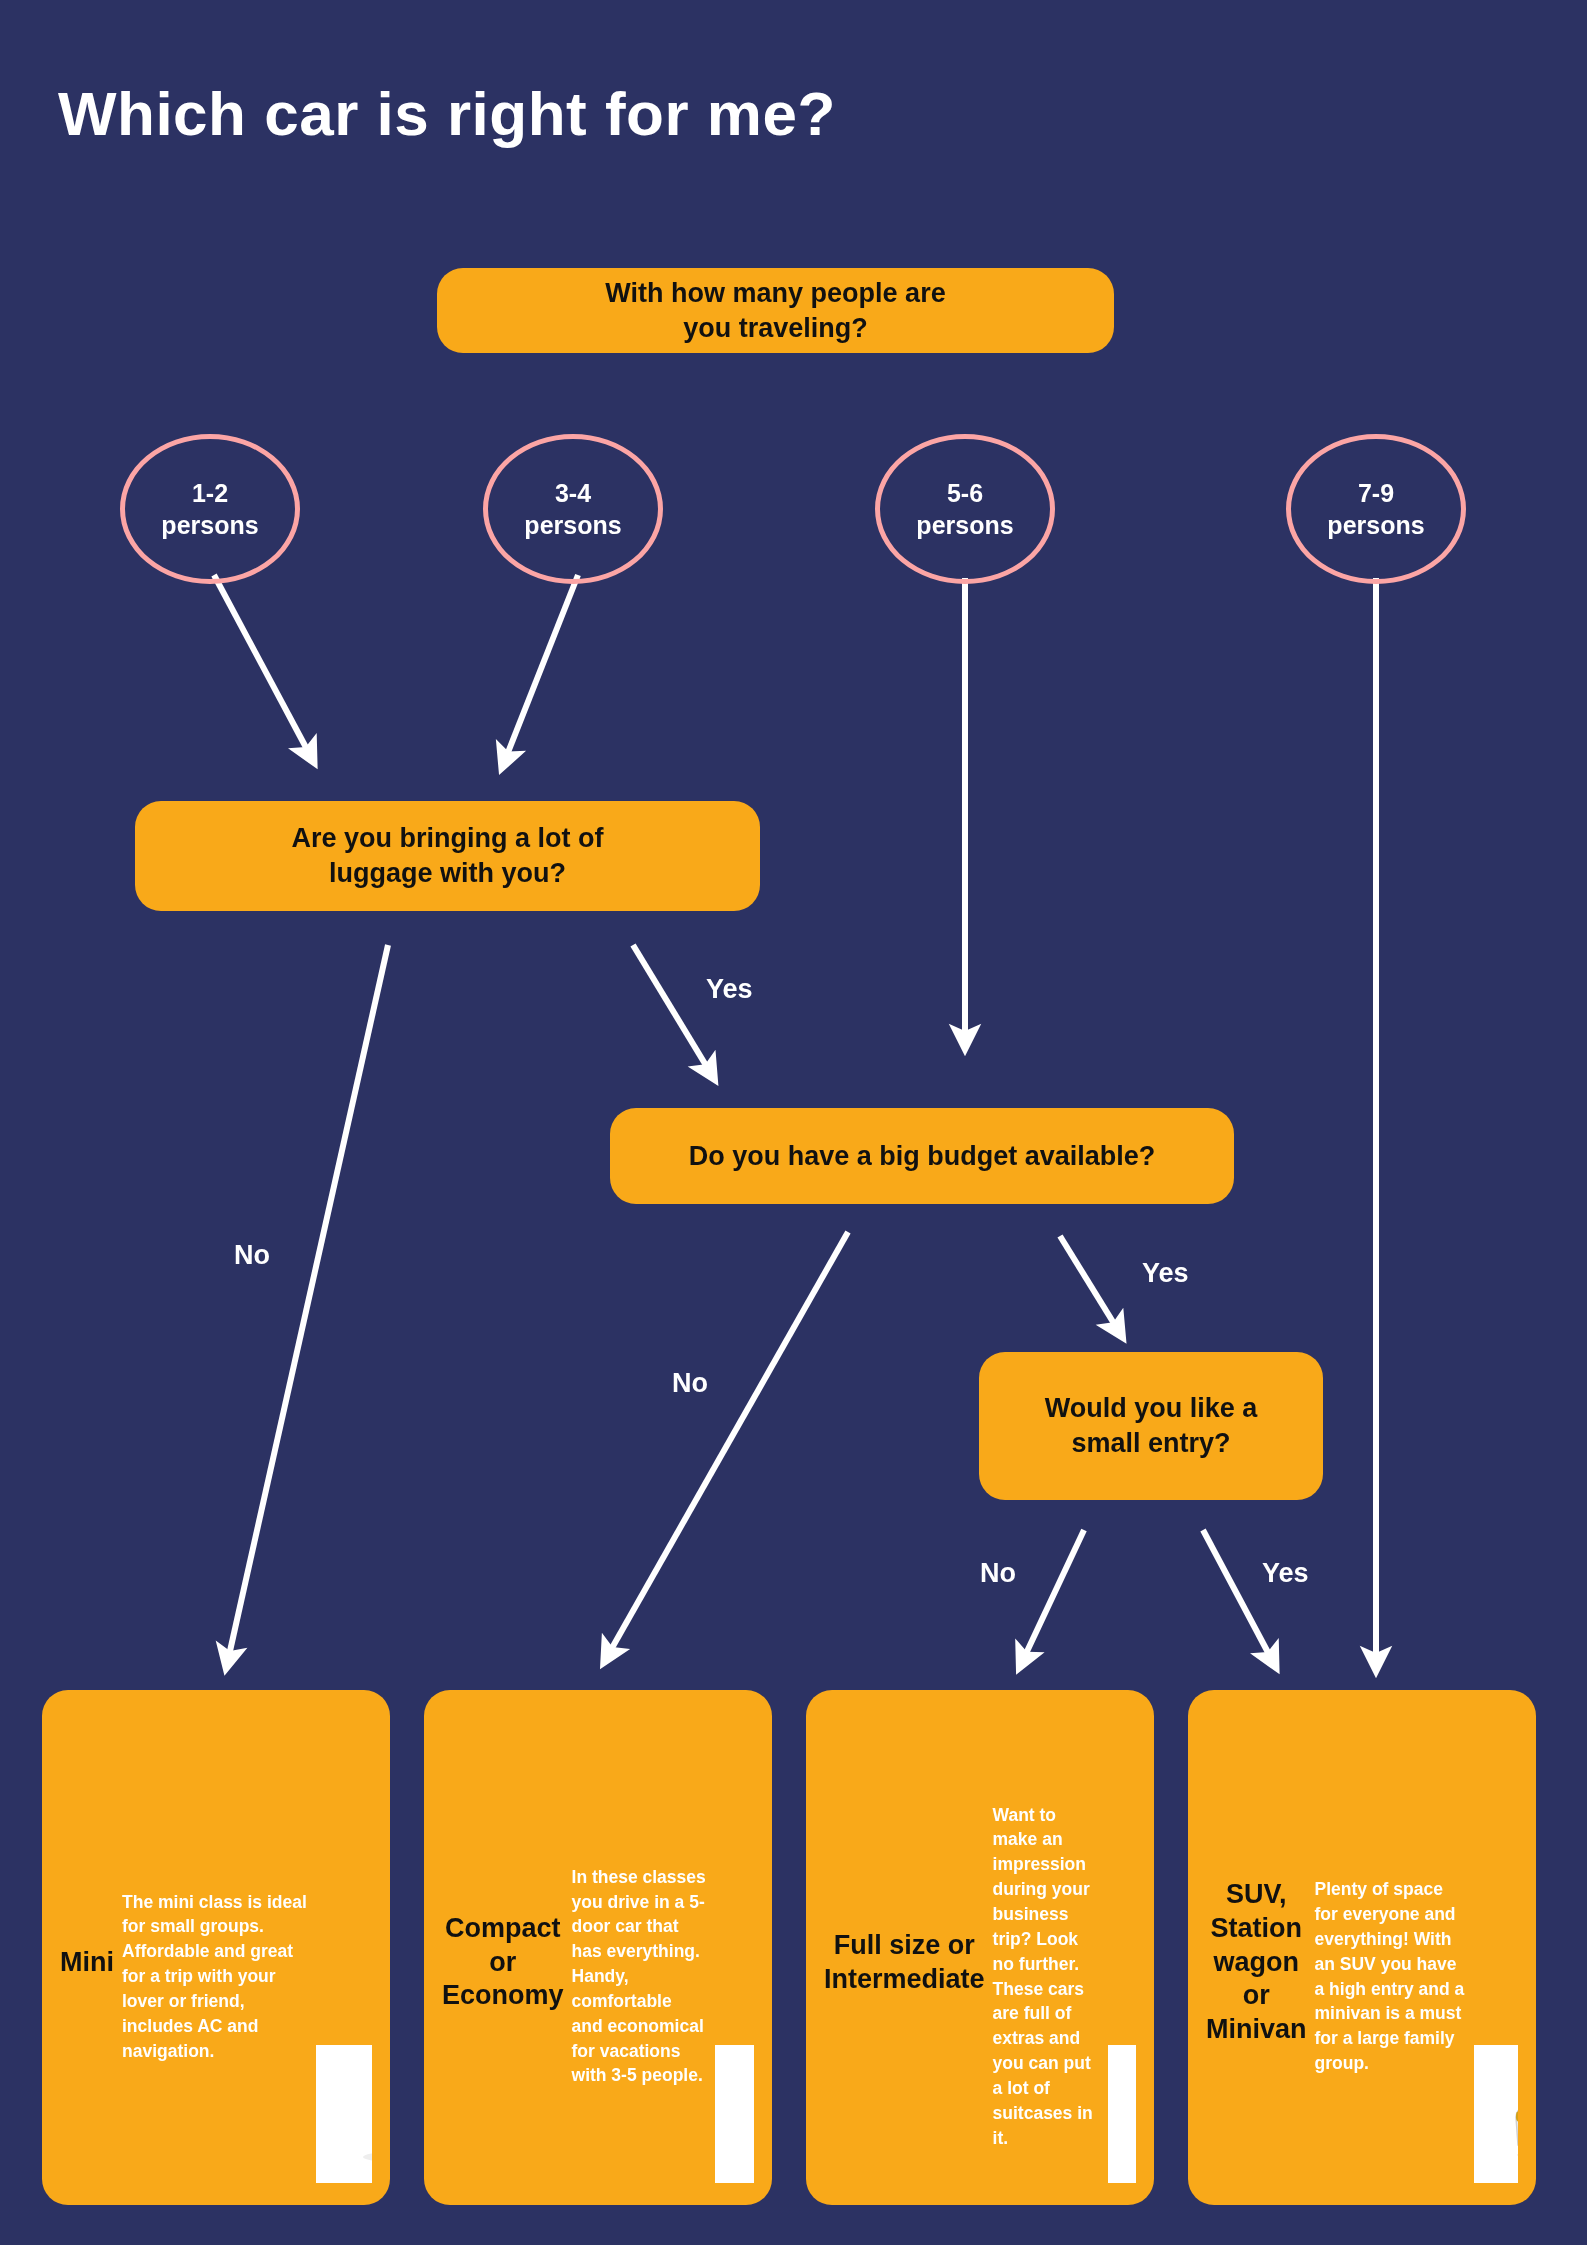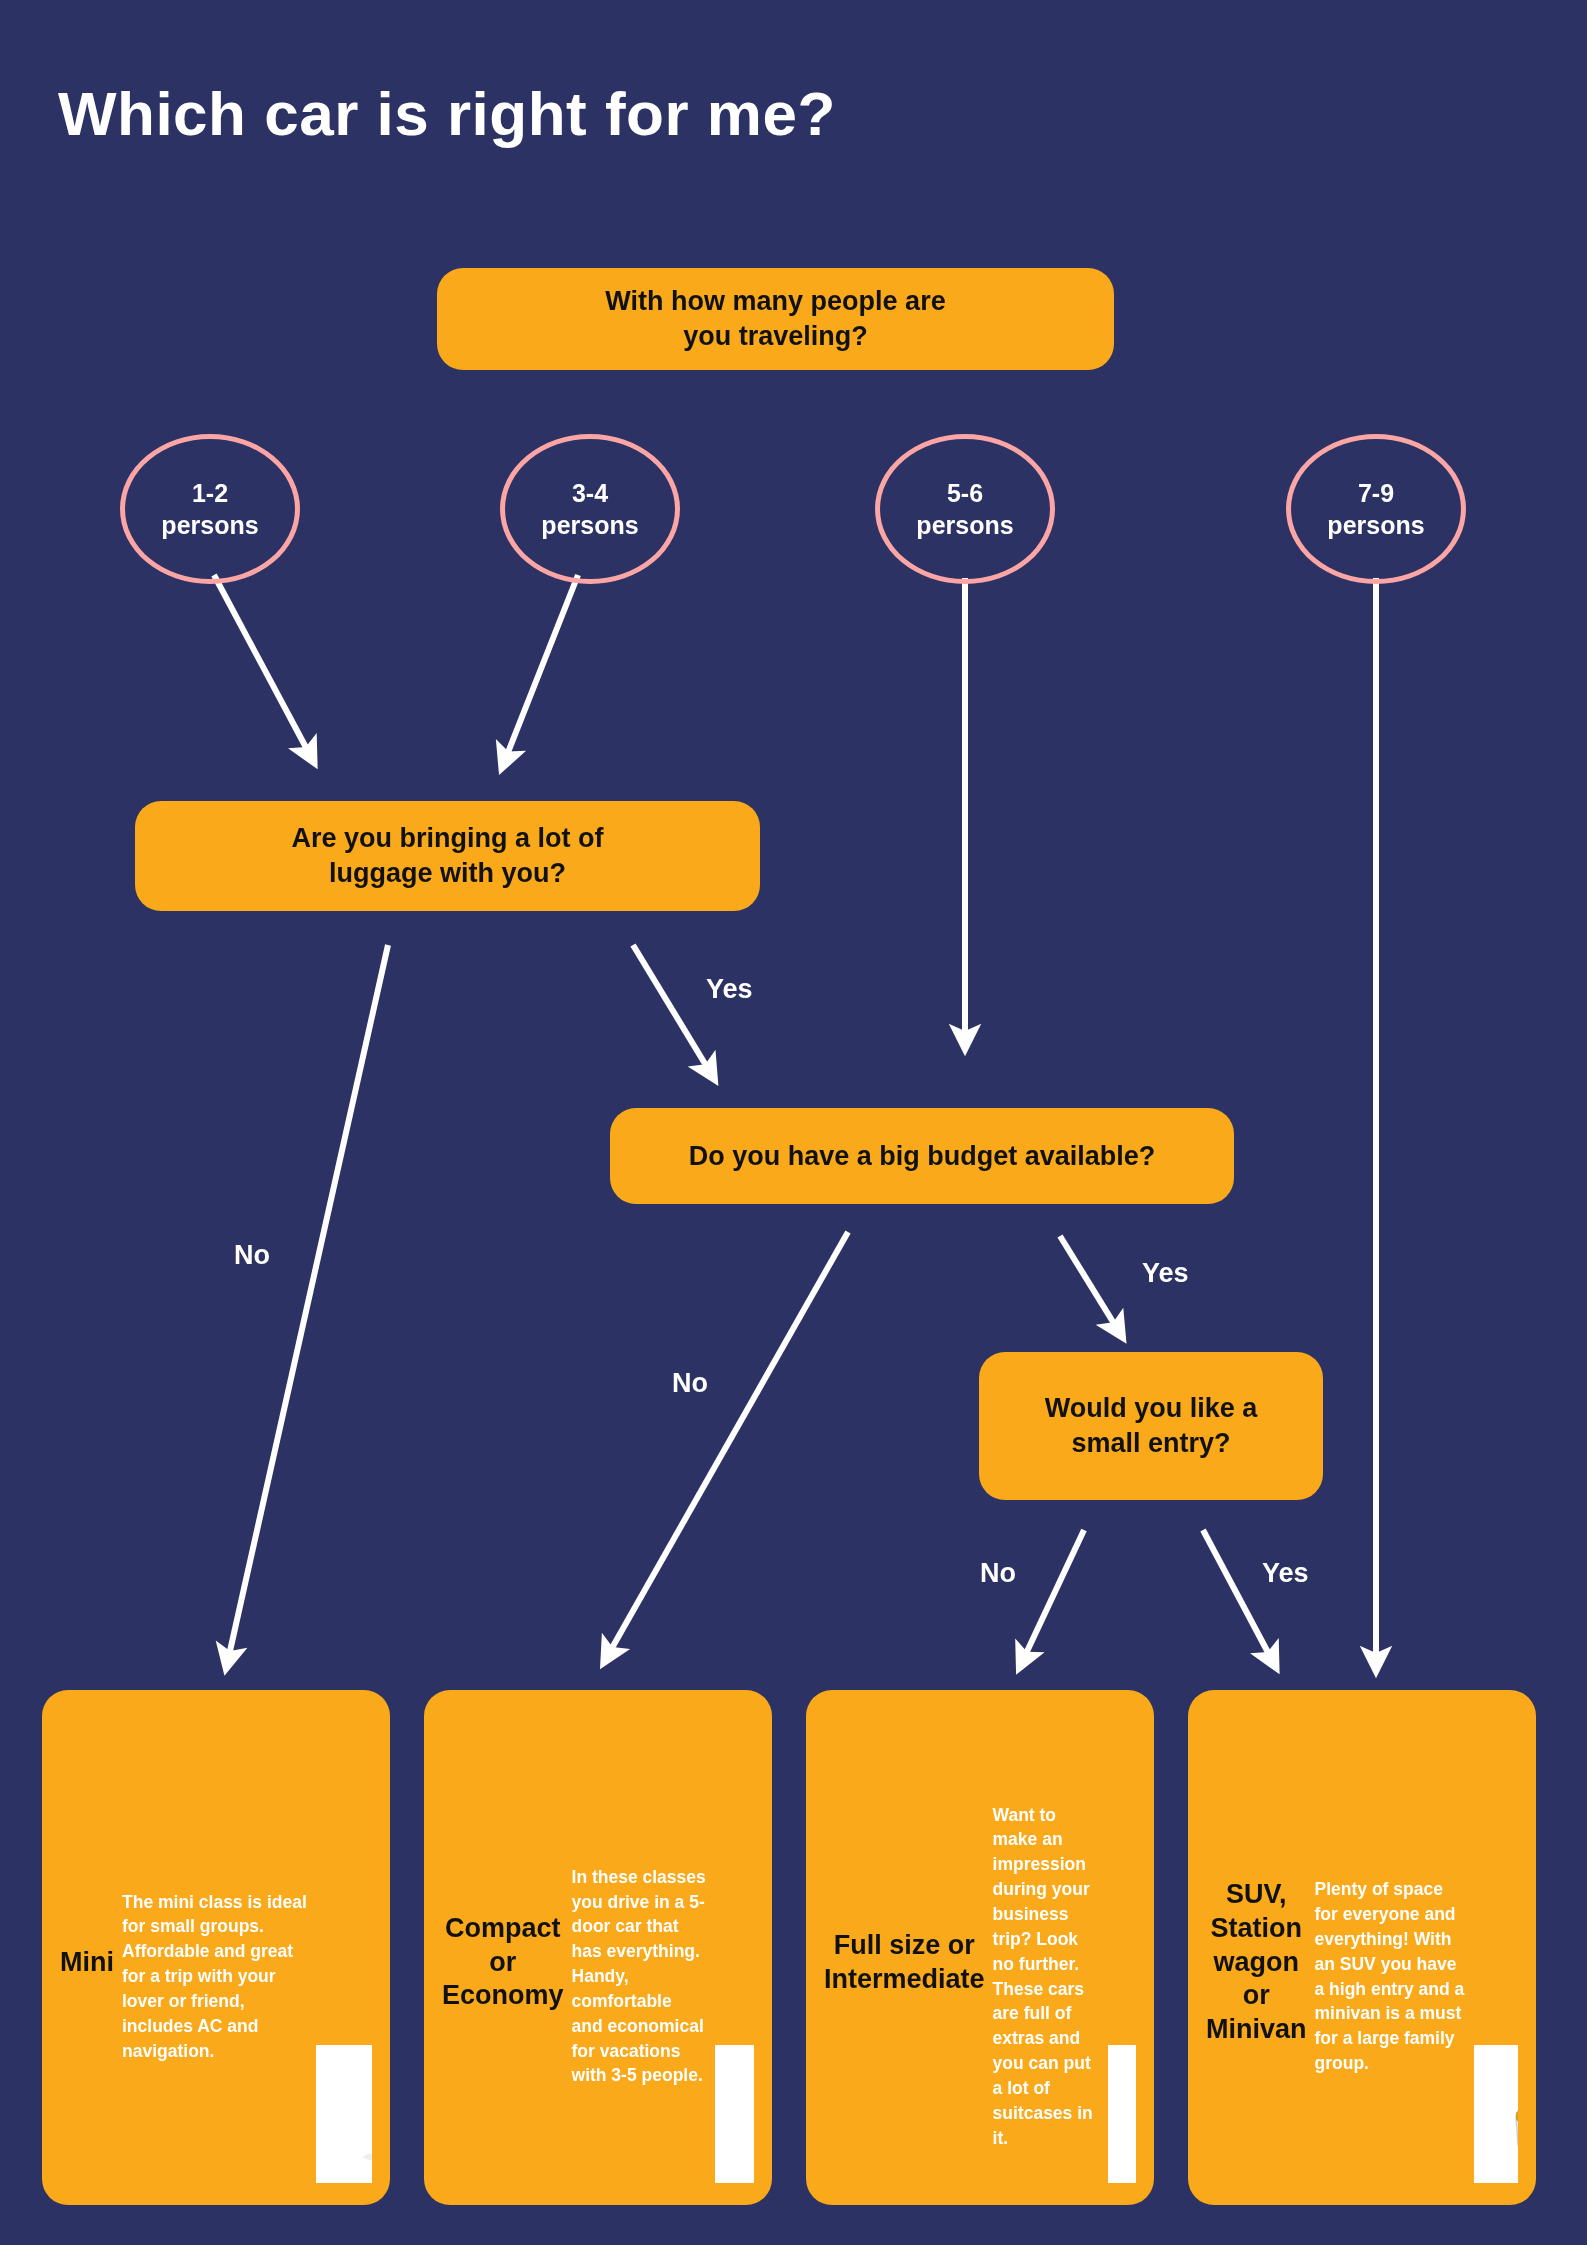--- a/index.html
+++ b/index.html
@@ -165,34 +165,34 @@
       <line x1="848" y1="1232" x2="608" y2="1655"></line>
 
       <line x1="1060" y1="1236" x2="1118" y2="1330"></line>
 
       <line x1="1084" y1="1530" x2="1023" y2="1660"></line>
 
       <line x1="1203" y1="1530" x2="1272" y2="1660"></line>
     </g>
   </svg>
 
-  <div class="qbox" style="left:437px; top:268px; width:677px; height:102px; font-size:27px;">
+  <div class="qbox" style="left:437px; top:268px; width:677px; height:85px; font-size:27px;">
     <div>
       <div>With how many people are</div>
       <div>you traveling?</div>
     </div>
   </div>
 
   <div class="circle" style="left:120px; top:434px; width:180px; height:150px;">
     <div>
       <div>1-2</div>
       <div>persons</div>
     </div>
   </div>
-  <div class="circle" style="left:500px; top:434px; width:180px; height:150px;justify-content:center;">
+  <div class="circle" style="left:483px; top:434px; width:180px; height:150px;justify-content:center;">
     <div>
       <div>3-4</div>
       <div>persons</div>
     </div>
   </div>
   <div class="circle" style="left:875px; top:434px; width:180px; height:150px;">
     <div>
       <div>5-6</div>
       <div>persons</div>
     </div>

